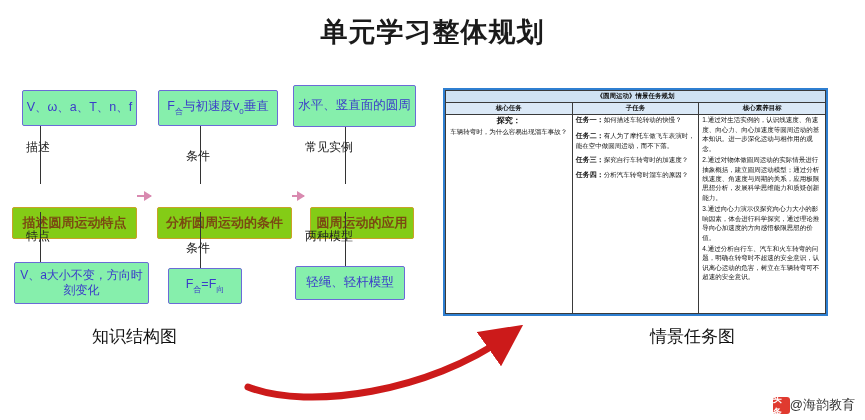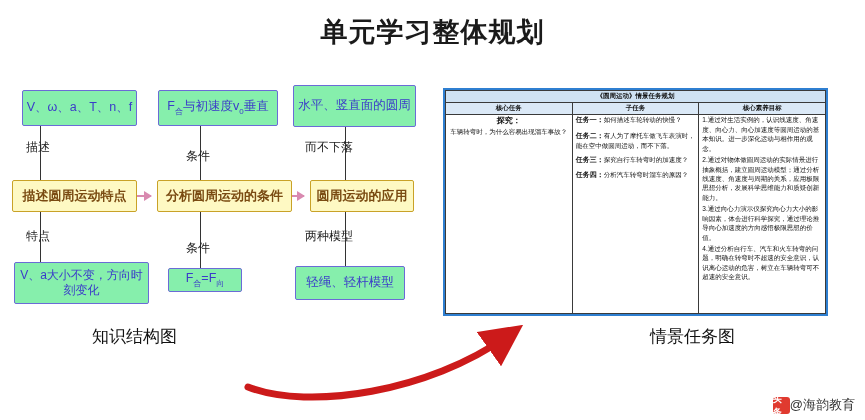--- a/index.html
+++ b/index.html
@@ -37,25 +37,26 @@
   }
   .box-blue {
     border: 1px solid #6b6bd6;
     background: #86efac;
     color: #3b3bc9;
     font-size: 12.5px;
     border-radius: 2px;
   }
   .box-yellow {
     border: 1px solid #c9a227;
-    background: #fef9c3;
+    background: #84cc16;
     color: #7a4b12;
     font-size: 13px;
     font-weight: bold;
     border-radius: 2px;
+    margin-top: 27px;
   }
   .lbl {
     position: absolute;
     font-size: 12px;
     color: #222;
   }
   .arrow-h {
     position: absolute;
     height: 2px;
     background: #d98ab0;
@@ -176,21 +177,21 @@
 <div class="box box-blue" style="left:293px; top:85px; width:123px; height:42px;">
   <span>水平、竖直面的圆周</span>
 </div>
 
 <div class="line-v" style="left:40px; top:126px; height:58px;"></div>
 <div class="line-v" style="left:200px; top:126px; height:58px;"></div>
 <div class="line-v" style="left:345px; top:127px; height:57px;"></div>
 
 <div class="lbl" style="left:26px; top:139px;">描述</div>
 <div class="lbl" style="left:186px; top:148px;">条件</div>
-<div class="lbl" style="left:305px; top:139px;">而不下落</div>
+<div class="lbl" style="left:305px; top:139px;">常见实例</div>
 
 <div class="box box-yellow" style="left:12px; top:180px; width:125px; height:32px;">
   <span>描述圆周运动特点</span>
 </div>
 <div class="box box-yellow" style="left:157px; top:180px; width:135px; height:32px;">
   <span>分析圆周运动的条件</span>
 </div>
 <div class="box box-yellow" style="left:310px; top:180px; width:104px; height:32px;text-align:right;">
   <span>圆周运动的应用</span>
 </div>
@@ -202,21 +203,21 @@
 <div class="line-v" style="left:200px; top:212px; height:58px;"></div>
 <div class="line-v" style="left:345px; top:212px; height:58px;"></div>
 
 <div class="lbl" style="left:26px; top:228px;">特点</div>
 <div class="lbl" style="left:186px; top:240px;">条件</div>
 <div class="lbl" style="left:305px; top:228px;">两种模型</div>
 
 <div class="box box-blue" style="left:14px; top:262px; width:135px; height:42px; font-size:12px;">
   <span>V、a大小不变，方向时刻变化</span>
 </div>
-<div class="box box-blue" style="left:168px; top:268px; width:74px; height:24px;">
+<div class="box box-blue" style="left:168px; top:268px; width:74px; height:36px;">
   <span>F<sub>合</sub>=F<sub>向</sub></span>
 </div>
 <div class="box box-blue" style="left:295px; top:266px; width:110px; height:34px;">
   <span>轻绳、轻杆模型</span>
 </div>
 
 <div class="caption" style="left:92px; top:325px;">知识结构图</div>
 
 <div class="table-wrap">
   <table class="sit">

